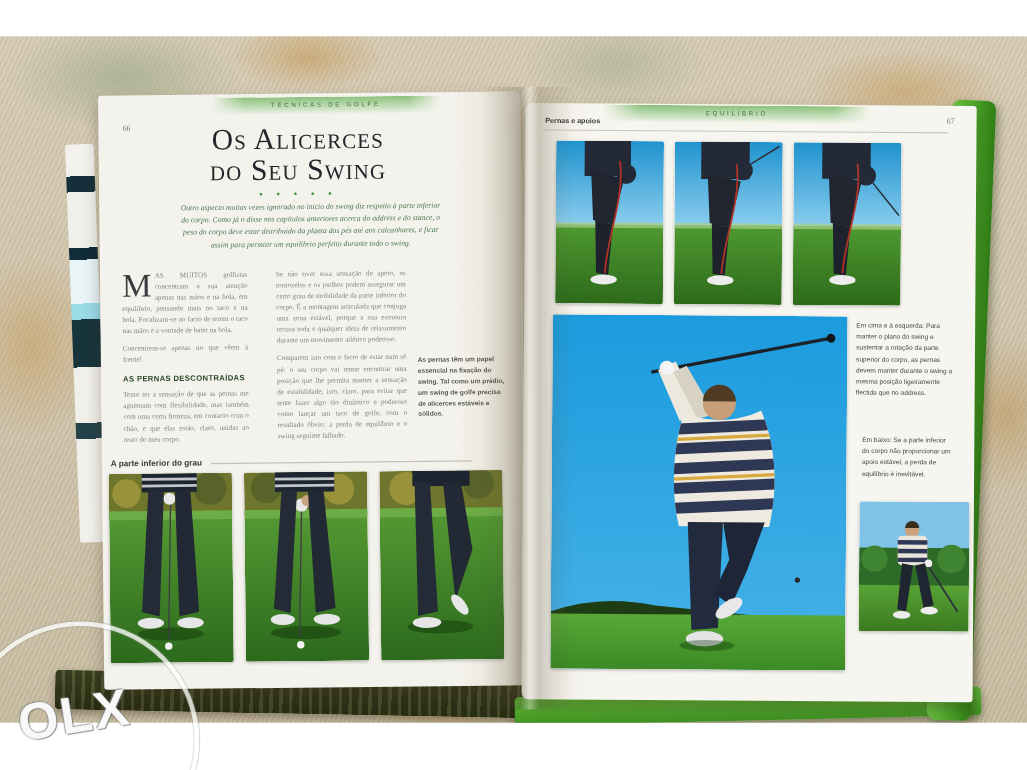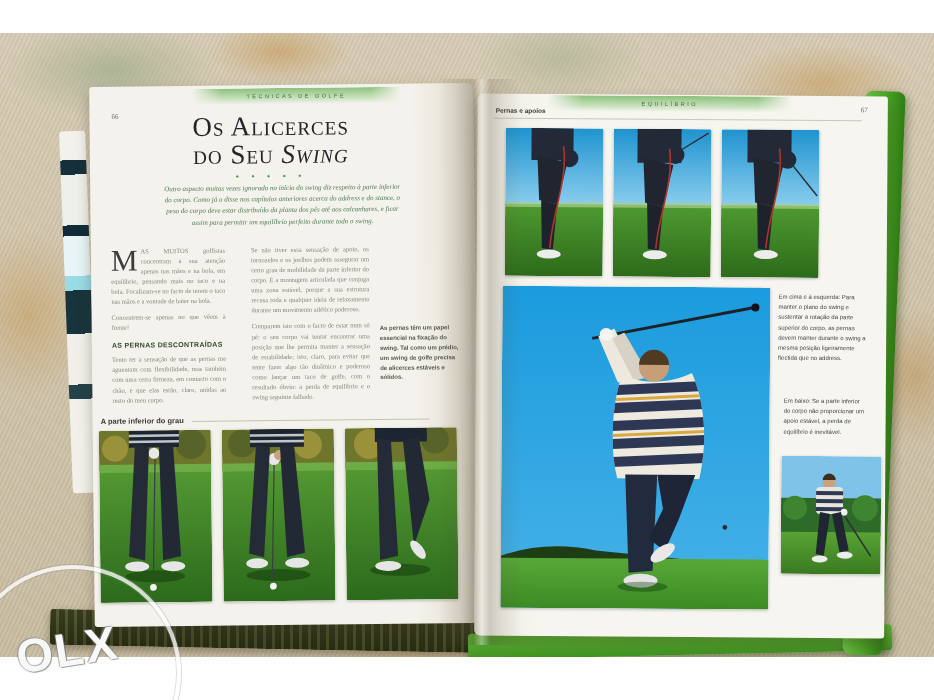--- a/index.html
+++ b/index.html
@@ -86,21 +86,21 @@
     background:linear-gradient(to bottom,#8cc17b,#cde3c4 70%,rgba(244,242,236,0));
     -webkit-mask-image:linear-gradient(to right,transparent,#000 14%,#000 86%,transparent);
     mask-image:linear-gradient(to right,transparent,#000 14%,#000 86%,transparent);
   }
   .runbar span{font-size:5.5px;letter-spacing:2.5px;color:#3e6e3e;text-transform:uppercase;}
   .booktitle{
     position:absolute;left:0;right:22px;text-align:center;
     font-family:"Liberation Serif",serif;font-variant:small-caps;
     font-size:27px;line-height:1.02;color:#24242a;letter-spacing:1px;
   }
-  .booktitle .ital{font-style:italic;}
+  .booktitle .ital{}
   .dotsrow{position:absolute;left:0;right:22px;text-align:center;font-size:9px;letter-spacing:5px;color:#3f9d4f;}
   .intro{
     position:absolute;font-family:"Liberation Serif",serif;font-style:italic;
     font-size:7px;line-height:1.6;color:#4e7a55;text-align:center;
   }
   .cols{position:absolute;display:flex;}
   .col{font-family:"Liberation Serif",serif;font-size:6.5px;line-height:1.55;color:#84857d;text-align:justify;}
   .col p{margin:0 0 6px 0;}
   .dropcap{
     float:left;font-size:30px;line-height:.8;padding:2px 3px 0 0;color:#3c3c40;

